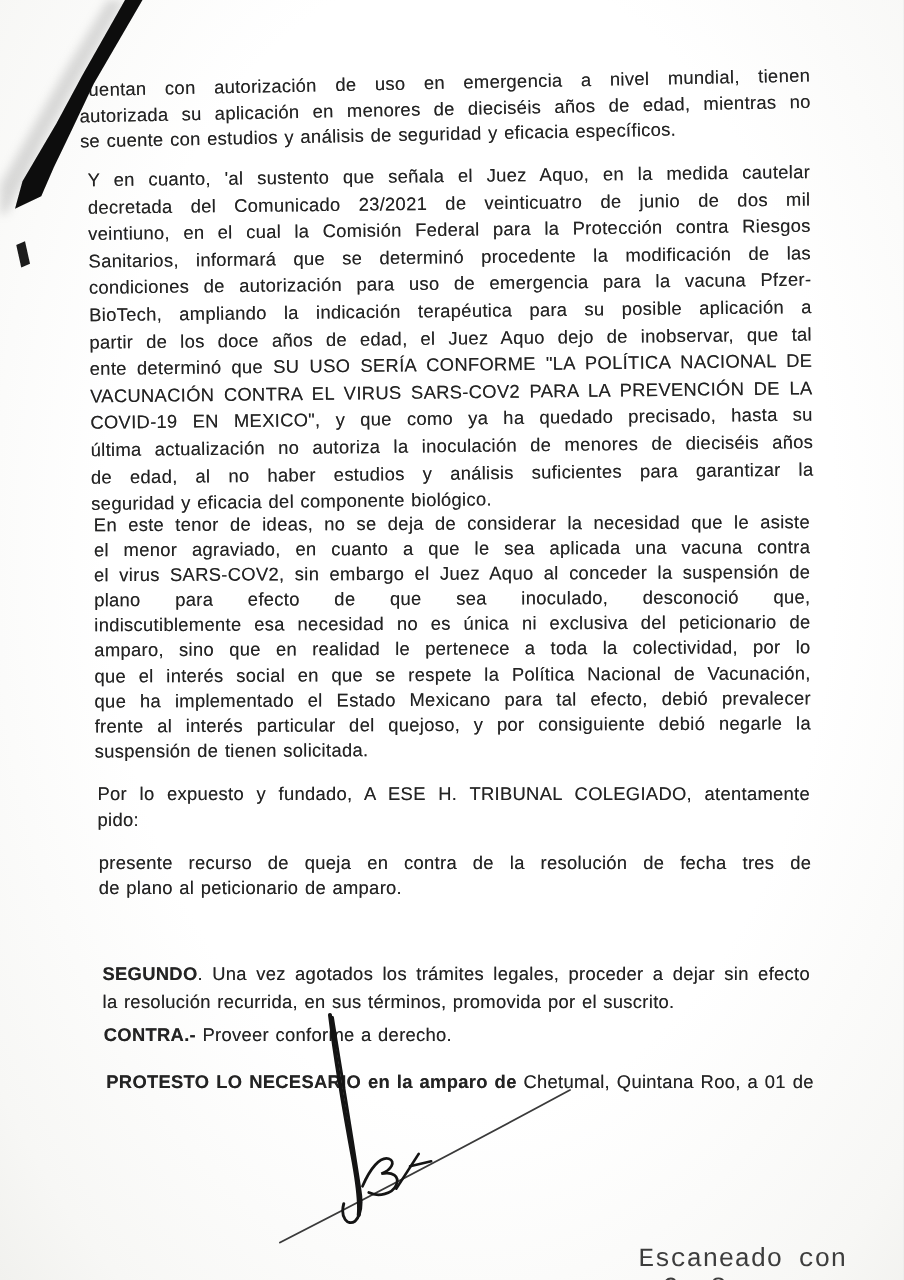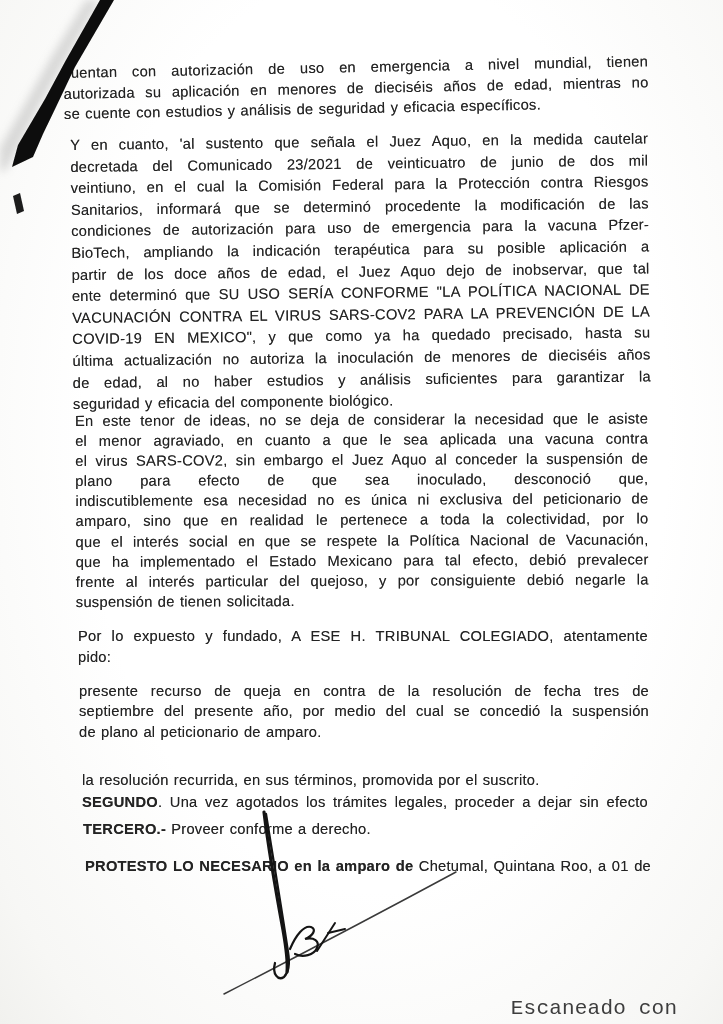--- a/index.html
+++ b/index.html
@@ -77,29 +77,28 @@
         <div class="line just"><span>que ha implementado el Estado Mexicano para tal efecto, debió prevalecer</span></div>
         <div class="line just"><span>frente al interés particular del quejoso, y por consiguiente debió negarle la</span></div>
         <div class="line"><span>suspensión de tienen solicitada.</span></div>
       </div>
       <div class="para p4">
         <div class="line just"><span>Por lo expuesto y fundado, A ESE H. TRIBUNAL COLEGIADO, atentamente</span></div>
         <div class="line"><span>pido:</span></div>
       </div>
       <div class="para p5">
         <div class="line just"><span>presente recurso de queja en contra de la resolución de fecha tres de</span></div>
-        <div class="line just"><span>septiembre del presente año, por medio del cual se concedió la suspensión</span></div>
         <div class="line"><span>de plano al peticionario de amparo.</span></div>
       </div>
       <div class="para p6">
+        <div class="line just"><span class="bold">SEGUNDO</span><span>. Una vez agotados los trámites legales, proceder a dejar sin efecto</span></div>
         <div class="line"><span>la resolución recurrida, en sus términos, promovida por el suscrito.</span></div>
-        <div class="line just"><span class="bold">SEGUNDO</span><span>. Una vez agotados los trámites legales, proceder a dejar sin efecto</span></div>
       </div>
       <div class="para p7">
-        <div class="line"><span class="bold">TERCERO.-</span><span> Proveer conforme a derecho.</span></div>
+        <div class="line"><span class="bold">CONTRA.-</span><span> Proveer conforme a derecho.</span></div>
       </div>
       <div class="para p8">
         <div class="line just"><span class="bold">PROTESTO LO NECESARIO en la amparo de </span><span>Chetumal, Quintana Roo, a 01 de</span></div>
       </div>
     </div>
 
   <svg id="artifacts" viewBox="0 0 723 1024" xmlns="http://www.w3.org/2000/svg">
     <defs>
       <filter id="soft" x="-50%" y="-50%" width="200%" height="200%">
         <feGaussianBlur stdDeviation="4"></feGaussianBlur>

